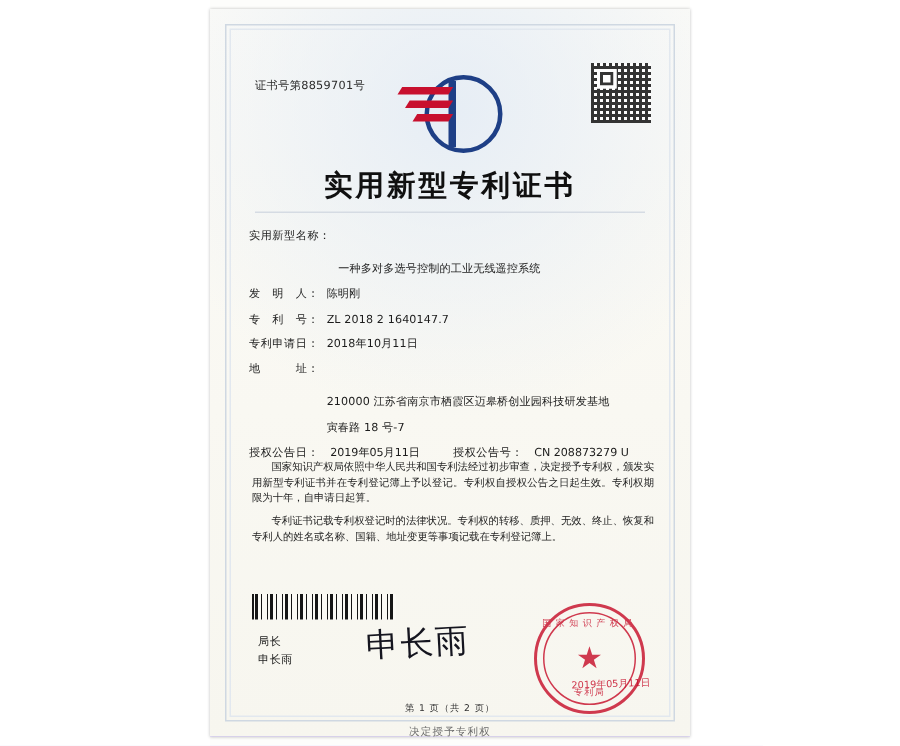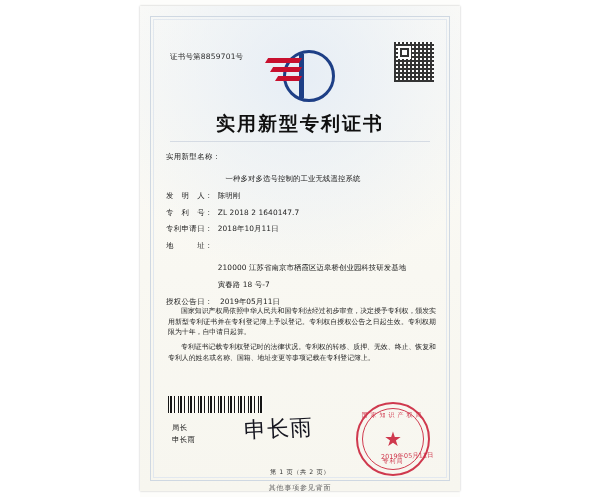--- a/index.html
+++ b/index.html
@@ -372,20 +372,24 @@
       <div class="field">
         <span class="lbl" style="visibility:hidden">地　　　址：</span>
         <span class="val">寅春路 18 号-7</span>
       </div>
 
       <div class="row-two">
         <div class="cell">
           <span class="lbl">授权公告日：</span>
           <span class="val">2019年05月11日</span>
         </div>
+        <div class="cell">
+          <span class="lbl">授权公告号：</span>
+          <span class="val">CN 208873279 U</span>
+        </div>
       </div>
 
     </div>
 
     <div class="body-text">
       <p>国家知识产权局依照中华人民共和国专利法经过初步审查，决定授予专利权，颁发实用新型专利证书并在专利登记簿上予以登记。专利权自授权公告之日起生效。专利权期限为十年，自申请日起算。</p>
       <p>专利证书记载专利权登记时的法律状况。专利权的转移、质押、无效、终止、恢复和专利人的姓名或名称、国籍、地址变更等事项记载在专利登记簿上。</p>
     </div>
 
     <div class="barcode"></div>
@@ -402,15 +406,15 @@
       <div class="arc-top">国家知识产权局</div>
       <div class="star">★</div>
       <div class="arc-bottom">专利局</div>
     </div>
     <div class="seal-date">2019年05月11日</div>
 
     <div class="sheet-footer">第 1 页（共 2 页）</div>
 
   </div>
 
-  <div class="caption">其他事项参见背面</div>
+  <div class="caption">决定授予专利权</div>
 
 </div>
 
 </body></html>

